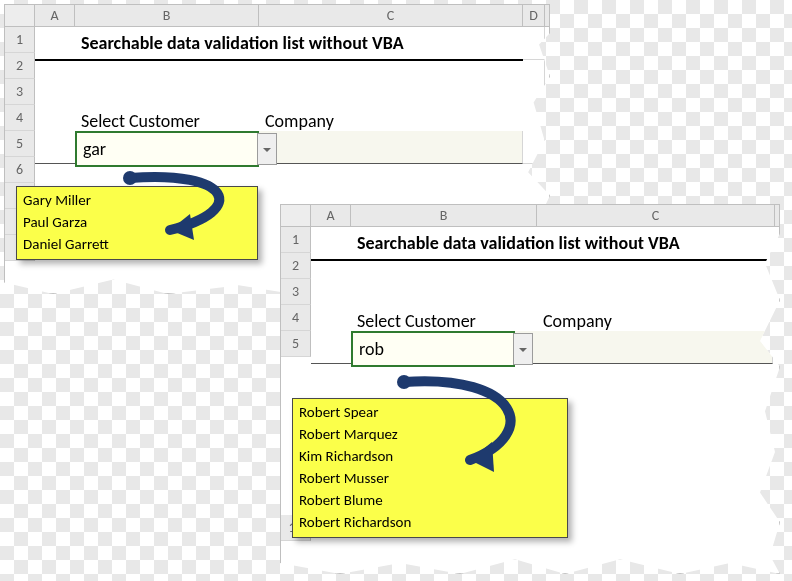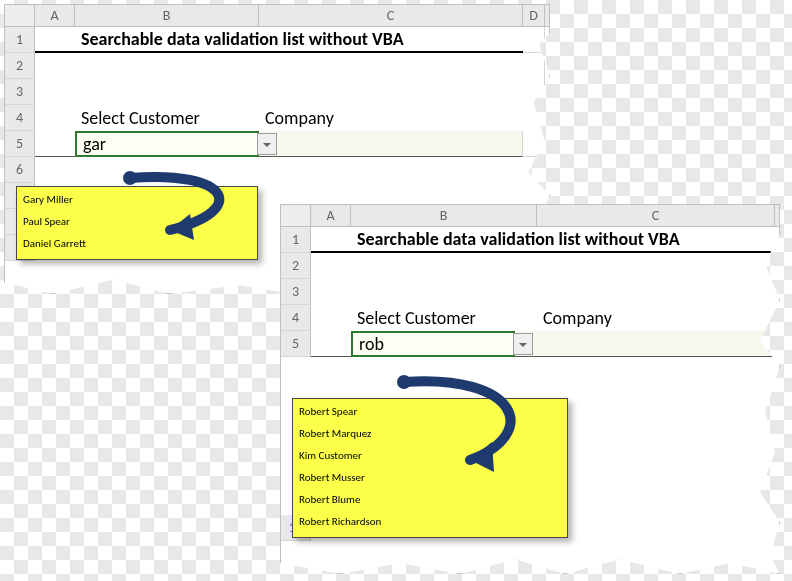--- a/index.html
+++ b/index.html
@@ -45,21 +45,21 @@
     background:#e9e9e9;
     border-right:1px solid #bfbfbf;
     border-bottom:1px solid #d6d6d6;
     display:flex; align-items:center; justify-content:center;
     font-size:14px; color:#666;
   }
   .gridrow .cell {
     border-right:1px solid #d6d6d6;
     border-bottom:1px solid #d6d6d6;
     display:flex; align-items:center;
-    padding:8px 6px;
+    padding:16px 6px;
     font-size:18px;
   }
 
   .title-merge {
     font-weight:bold;
     font-size:18.5px;
     border-bottom:2px solid #000 !important;
   }
 
   .thinbot { border-bottom:1px solid #555 !important; }
@@ -78,21 +78,21 @@
     border:1px solid #9c9c9c;
     display:flex; align-items:center; justify-content:center;
   }
   .activecell .dd svg { width:10px; height:10px; fill:#666; }
 
   .dropdown {
     position:absolute;
     background:#fbff4a;
     border:1px solid #494949;
     padding:2px 6px 4px 6px;
-    font-size:11px;
+    font-size:15px;
     line-height:22px;
     box-shadow:4px 4px 6px rgba(0,0,0,.3);
   }
 
   
   .torn-a { clip-path: polygon(
     0 0, 100% 0,
     100% 10%, 98% 14%, 100% 25%, 97% 34%, 99% 47%, 96% 58%, 100% 66%, 97% 78%, 100% 84%,
     100% 100%,
     88% 97%, 76% 100%, 64% 95%, 53% 100%, 43% 97%, 30% 100%, 20% 95%, 9% 100%, 0 96%,
@@ -182,21 +182,21 @@
     <div class="cell" style="width:510px;border-right:none;border-bottom:none"></div>
   </div>
   <div class="gridrow">
     <div class="rh">9</div>
     <div class="cell" style="width:510px;border-right:none;border-bottom:none"></div>
   </div>
 </div>
 
 <div class="dropdown" style="left:16px; top:186px; width:242px;">
   <div>Gary Miller</div>
-  <div>Paul Spear</div>
+  <div>Paul Garza</div>
   <div>Daniel Garrett</div>
 </div>
 
 <svg class="arrow" style="left:110px; top:160px; width:150px; height:90px">
   <path d="M20 18 C 120 10, 140 50, 60 70" stroke="#1e3a6e" stroke-width="10" fill="none" stroke-linecap="round"></path>
   <polygon points="60 70, 80 54, 84 80" fill="#1e3a6e"></polygon>
   <circle cx="20" cy="18" r="7" fill="#1e3a6e"></circle>
 </svg>
 
 <div class="panel torn-b" style="left:280px; top:204px; width:500px; height:370px;">
@@ -250,21 +250,21 @@
   <div style="height:158px"></div>
   <div class="gridrow">
     <div class="rh">10</div>
     <div class="cell" style="width:464px;border-right:none;border-bottom:none"></div>
   </div>
 </div>
 
 <div class="dropdown" style="left:292px; top:398px; width:276px;">
   <div>Robert Spear</div>
   <div>Robert Marquez</div>
-  <div>Kim Customer</div>
+  <div>Kim Richardson</div>
   <div>Robert Musser</div>
   <div>Robert Blume</div>
   <div>Robert Richardson</div>
 </div>
 
 <svg class="arrow" style="left:390px; top:364px; width:170px; height:120px">
   <path d="M14 18 C 130 10, 150 70, 80 96" stroke="#1e3a6e" stroke-width="10" fill="none" stroke-linecap="round"></path>
   <polygon points="80 96, 102 78, 104 108" fill="#1e3a6e"></polygon>
   <circle cx="14" cy="18" r="7" fill="#1e3a6e"></circle>
 </svg>

